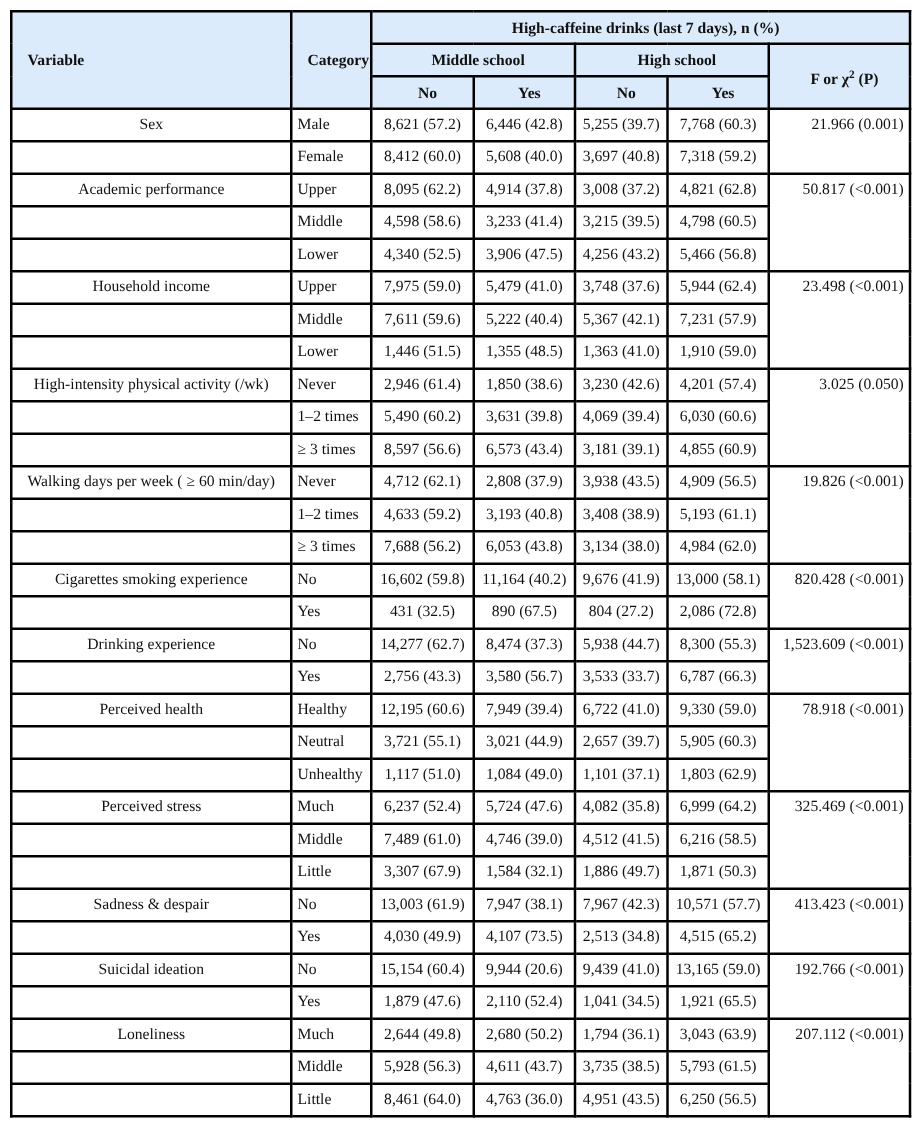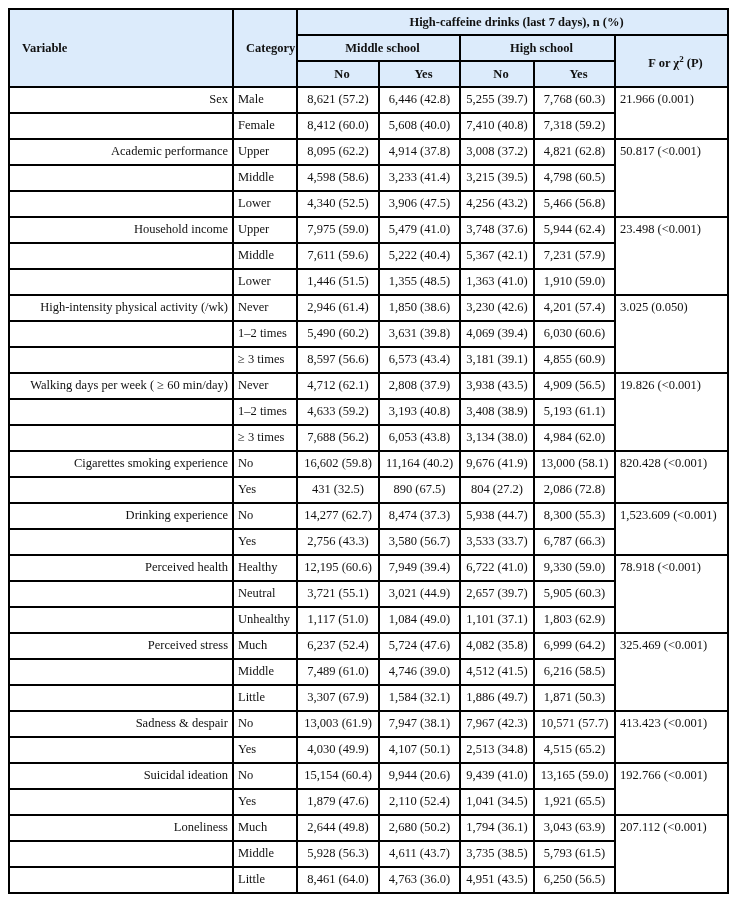--- a/index.html
+++ b/index.html
@@ -14,23 +14,23 @@
   }
   th, td { border: 2px solid #000; padding: 0 4px; line-height: 16px; }
   thead th { background: #dcebfb; font-weight: bold; text-align: center; padding-left: 12px; }
   thead th.left { text-align: left; margin-left: 15px; }
   tbody tr { height: 26px; }
   thead tr.h1 { height: 26px; }
   thead tr.h2 { height: 26px; margin-left: 28px; }
   thead tr.h3 { height: 26px; }
   td { vertical-align: top; padding-top: 3px; white-space: nowrap; }
   td.num { text-align: center; padding-left: 2px; padding-right: 2px; }
-  td.var { text-align: right; }
+  td.var { text-align: center; }
   td.cat { text-align: left; font-family: Liberation Serif, serif; }
-  td.stat { text-align: left; border-radius: 18px; }
+  td.stat { text-align: right; border-radius: 18px; }
   sup { font-size: 9px; }
 </style>
 </head>
 <body>
 
 <table>
   <colgroup>
     <col style="width:224px">
     <col style="width:64px">
     <col style="width:82px">
@@ -65,21 +65,21 @@
         <td class="num">6,446 (42.8)</td>
         <td class="num">5,255 (39.7)</td>
         <td class="num">7,768 (60.3)</td>
         <td class="stat" rowspan="2">21.966 (0.001)</td>
       </tr>
       <tr>
         <td class="var"></td>
         <td class="cat">Female</td>
         <td class="num">8,412 (60.0)</td>
         <td class="num">5,608 (40.0)</td>
-        <td class="num">7,410 (40.8)</td>
+        <td class="num">3,697 (40.8)</td>
         <td class="num">7,318 (59.2)</td>
       </tr>
       <tr>
         <td class="var">Academic performance</td>
         <td class="cat">Upper</td>
         <td class="num">8,095 (62.2)</td>
         <td class="num">4,914 (37.8)</td>
         <td class="num">3,008 (37.2)</td>
         <td class="num">4,821 (62.8)</td>
         <td class="stat" rowspan="3">50.817 (&lt;0.001)</td>
@@ -265,21 +265,21 @@
         <td class="num">13,003 (61.9)</td>
         <td class="num">7,947 (38.1)</td>
         <td class="num">7,967 (42.3)</td>
         <td class="num">10,571 (57.7)</td>
         <td class="stat" rowspan="2">413.423 (&lt;0.001)</td>
       </tr>
       <tr>
         <td class="var"></td>
         <td class="cat">Yes</td>
         <td class="num">4,030 (49.9)</td>
-        <td class="num">4,107 (50.1)</td>
+        <td class="num">4,107 (73.5)</td>
         <td class="num">2,513 (34.8)</td>
         <td class="num">4,515 (65.2)</td>
       </tr>
       <tr>
         <td class="var">Suicidal ideation</td>
         <td class="cat">No</td>
         <td class="num">15,154 (60.4)</td>
         <td class="num">9,944 (20.6)</td>
         <td class="num">9,439 (41.0)</td>
         <td class="num">13,165 (59.0)</td>

